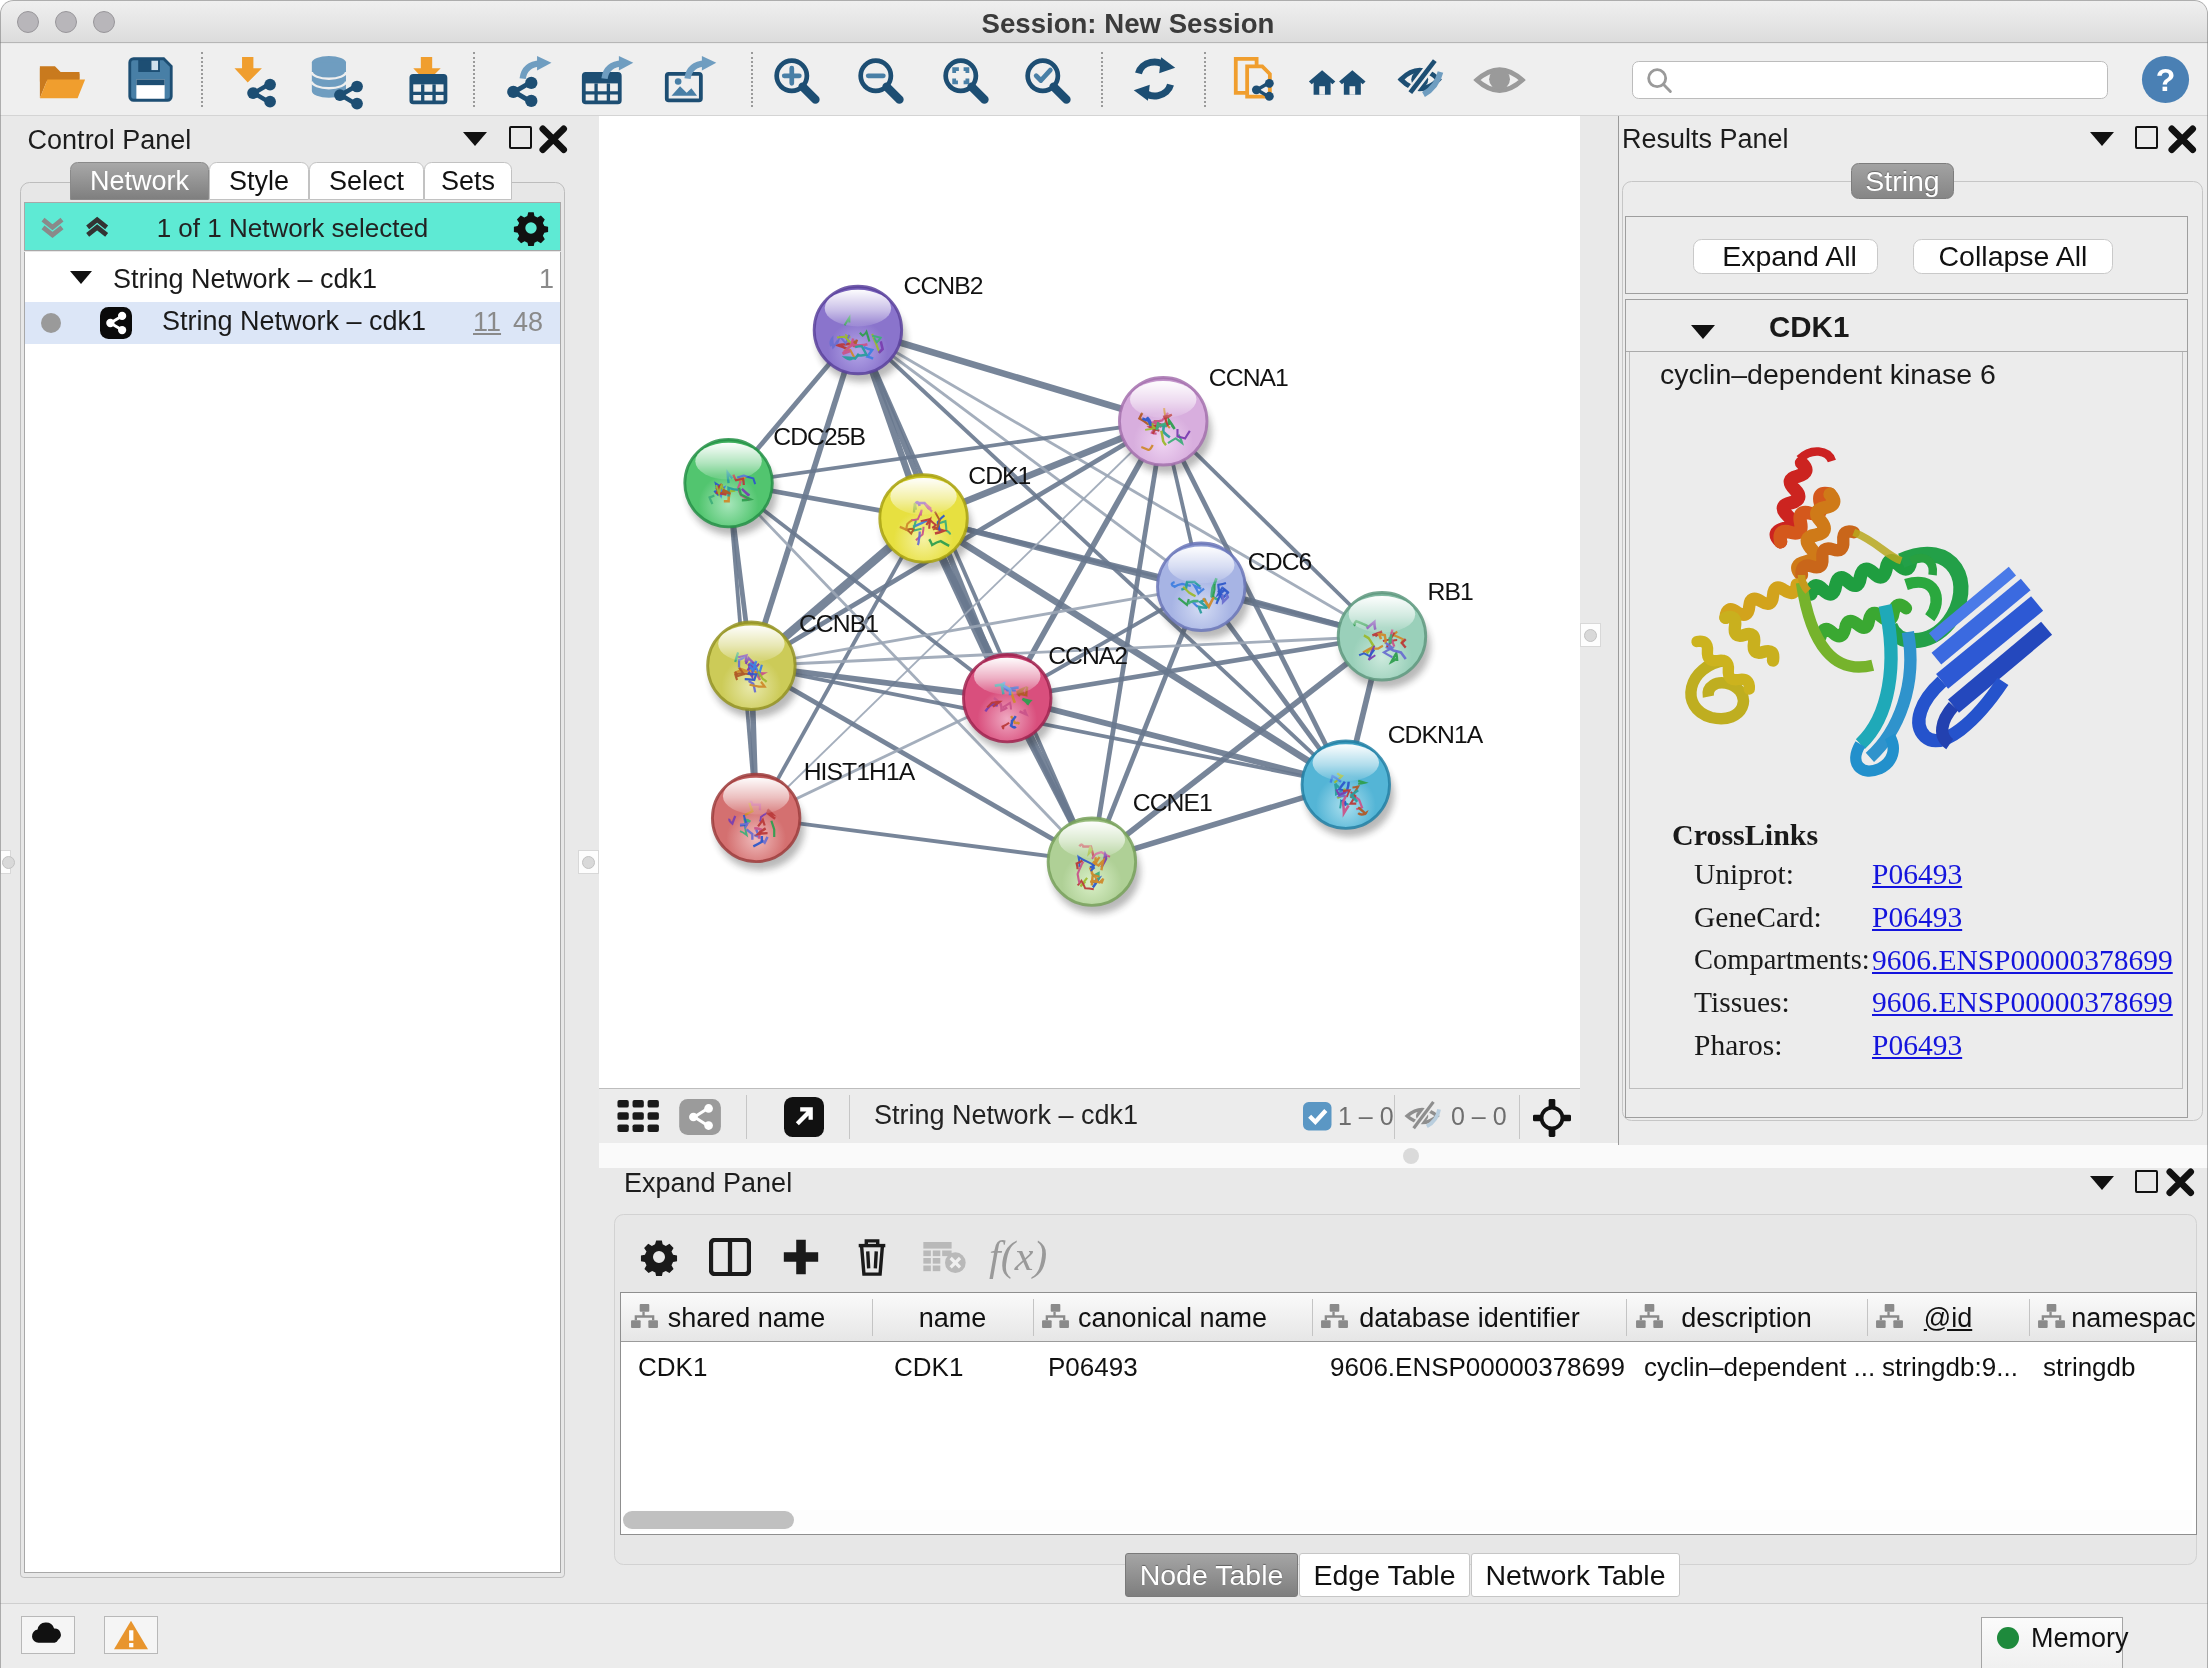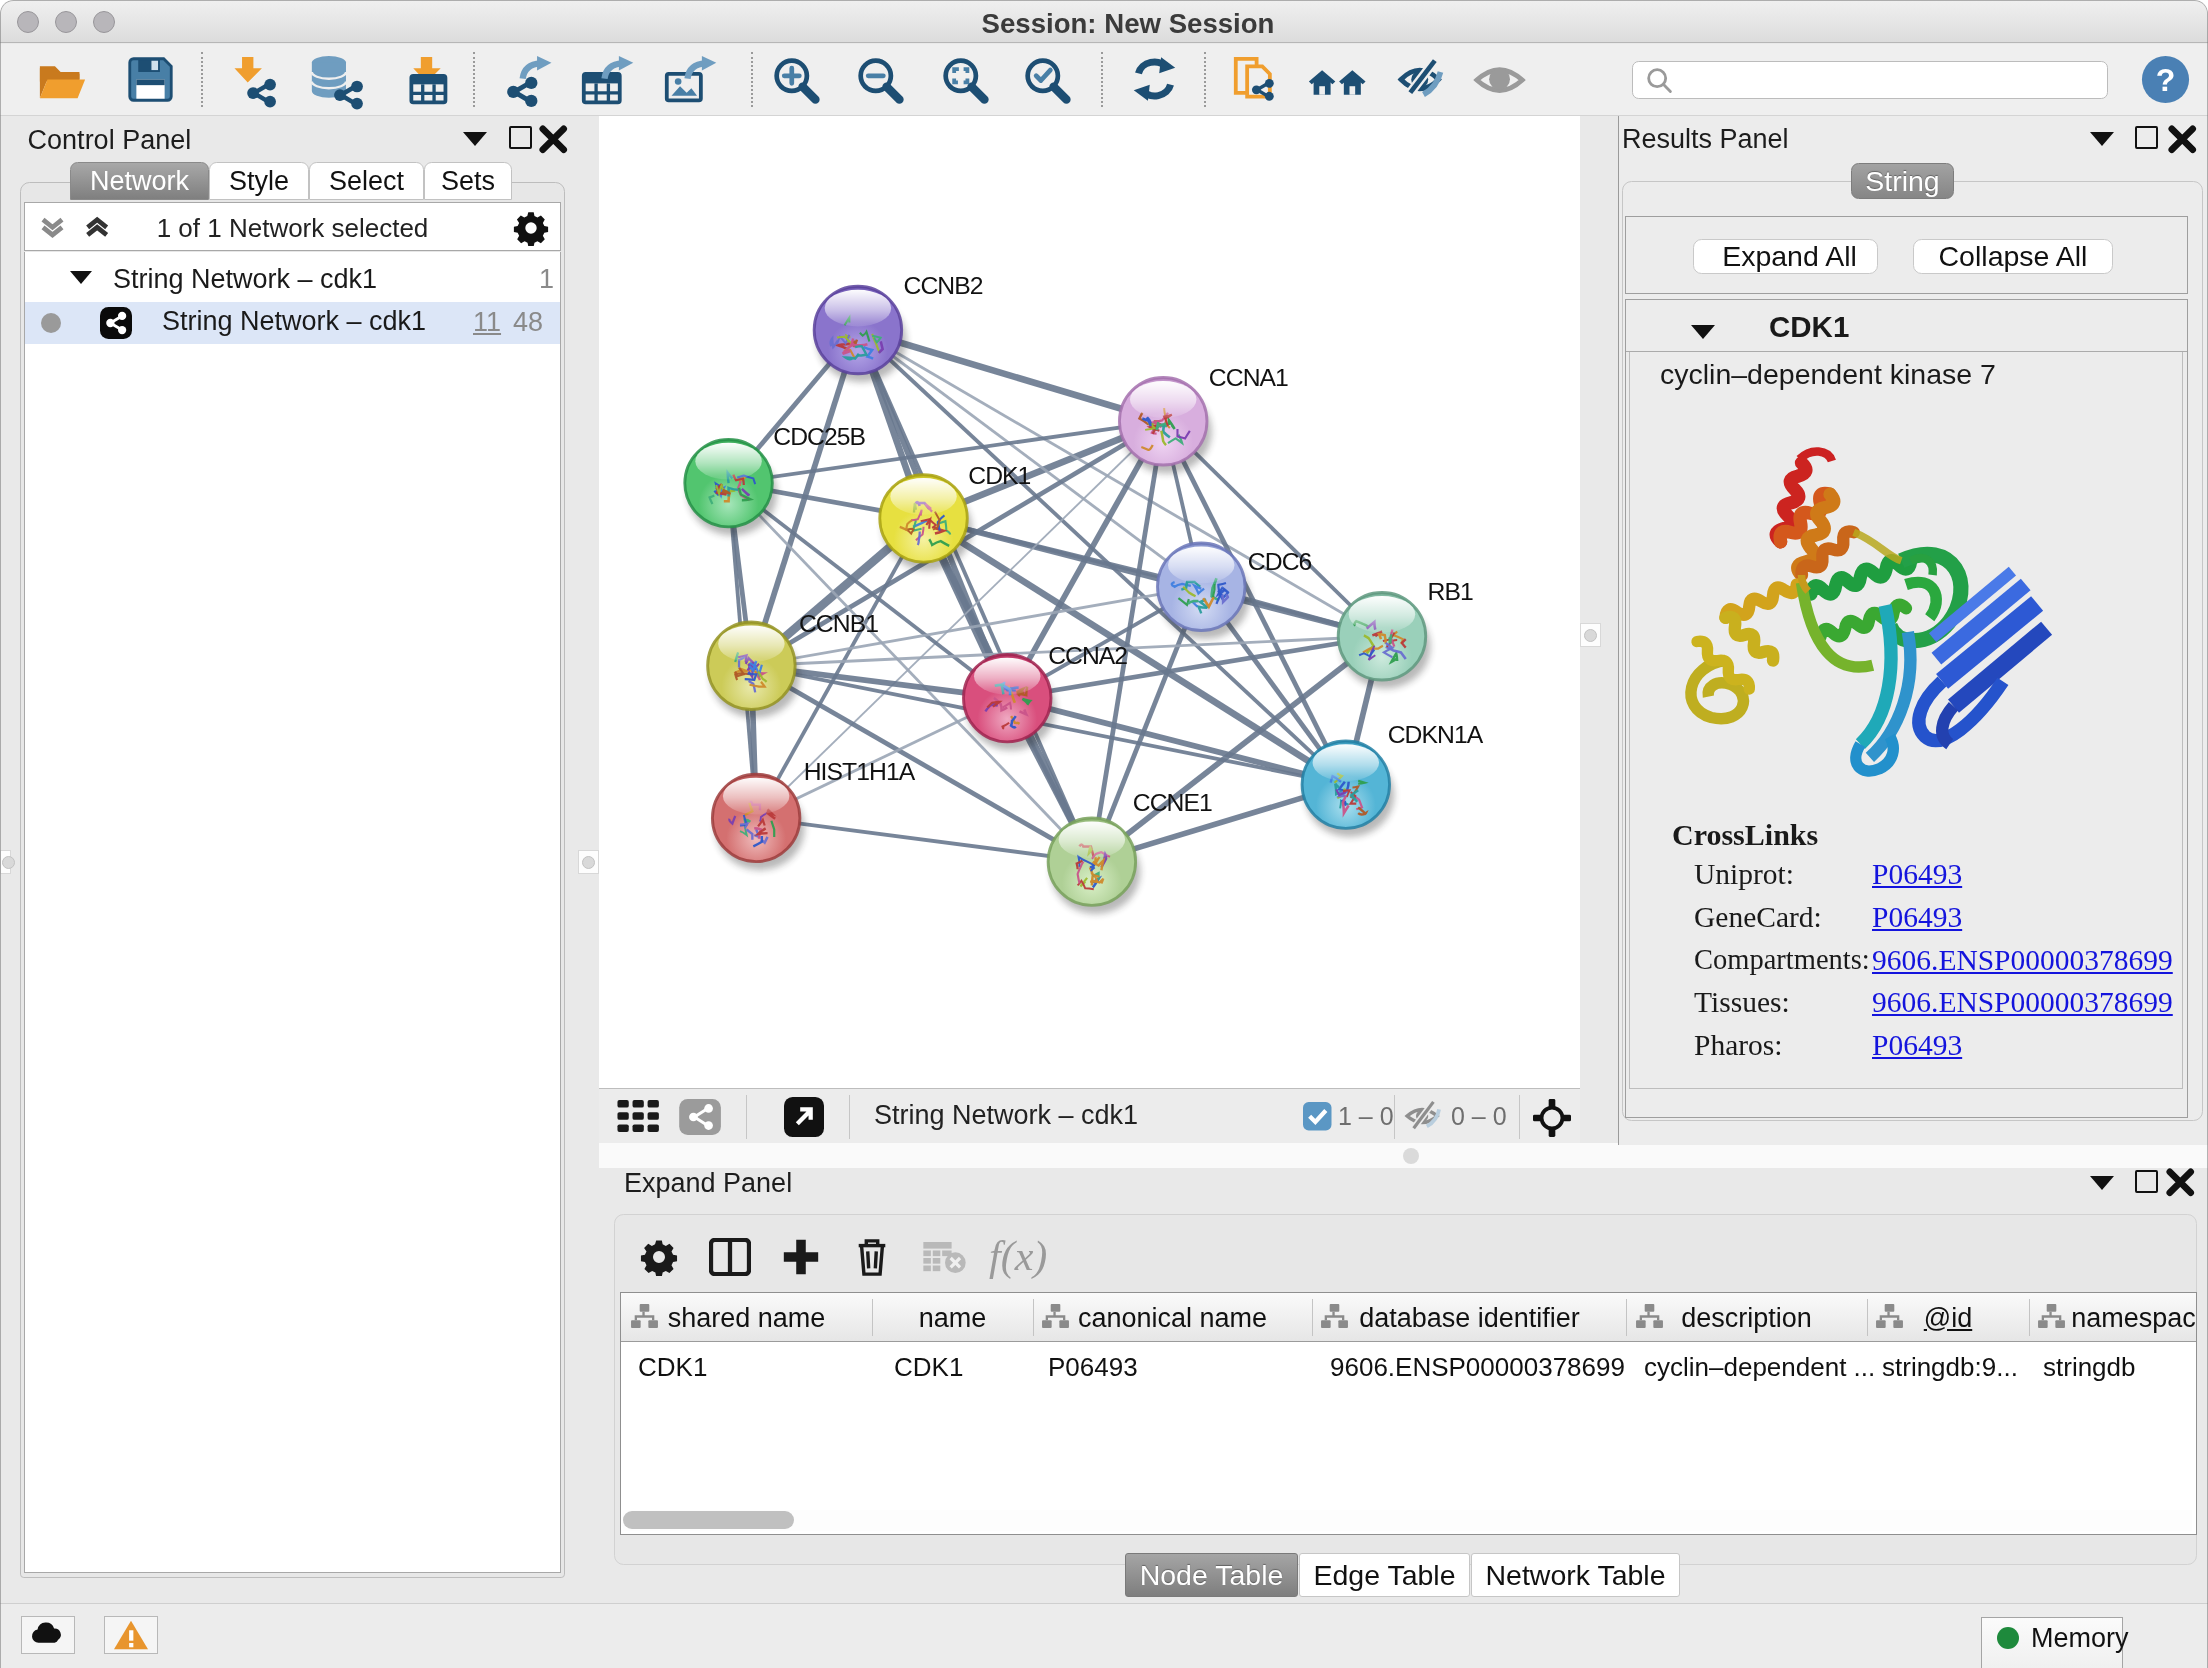--- a/index.html
+++ b/index.html
@@ -36,21 +36,21 @@
 .panel-tri { position:absolute; width:0; height:0; border-left:12.4px solid transparent;
   border-right:12.4px solid transparent; border-top:14.3px solid #111; }
 .panel-sq { position:absolute; width:23px; height:23px; border:2.9px solid #111; border-radius:1.9px; }
 .tabs { position:absolute; display:flex; z-index:3; }
 .tab { height:38px; background:#fff; border:1px solid #c2c2c2; color:#111;
   font-size:27px; text-align:center; line-height:36px; border-radius:7.6px 7.6px 0 0; }
 .tab.sel { background:linear-gradient(#a8a8a8,#7f7f7f); color:#fff; border-color:#8a8a8a; }
 #cp-box { position:absolute; left:20px; top:182px; width:545px; height:1396px;
   background:#e7e7e7; border:1.9px solid #bdbdbd; border-radius:9.5px 9.5px 3.8px 3.8px; }
 #cp-header { position:absolute; left:24px; top:202px; width:537px; height:49px;
-  background:#ffffff; border:1px solid #a8a8a8; }
+  background:#5eead4; border:1px solid #a8a8a8; }
 #cp-header .txt { position:absolute; width:100%; text-align:center; top:9.5px; font-size:26px; color:#222; }
 #cp-list { position:absolute; left:24px; top:252px; width:537px; height:1321px;
   background:#fff; border:1px solid #a8a8a8; border-top:none; }
 #cp-row2 { position:absolute; left:0; top:50px; width:535px; height:42px; background:#dce6f7; }
 
 
 #netview { position:absolute; left:599px; top:116px; width:981px; height:972px; background:#fff; }
 #viewbar { position:absolute; left:599px; top:1088px; width:981px; height:55px;
   background:#ececec; border-top:1.9px solid #bdbdbd; }
 #hstrip { position:absolute; left:599px; top:1143px; width:1609px; height:25px; background:#fafafa; }
@@ -770,21 +770,21 @@
   <div id="rp-boxA"></div>
   <div class="btn" style="left:1693px;top:239px;width:185px;height:35px;line-height:33px;padding-left:8px;">Expand All</div>
   <div class="btn" style="left:1913px;top:239px;width:200px;height:35px;line-height:33px;">Collapse All</div>
   <div id="rp-boxB">
     <div class="hdr">
       <div style="position:absolute;left:65px;top:25px;width:0;height:0;border-left:12.4px solid transparent;border-right:12.4px solid transparent;border-top:14.3px solid #111;"></div>
       <div style="position:absolute;left:143px;top:9.5px;font-size:29.5px;font-weight:bold;">CDK1</div>
     </div>
   </div>
   <div id="rp-content">
-    <div style="position:absolute;left:30px;top:5.7px;font-size:28.5px;">cyclin–dependent kinase 7</div>
+    <div style="position:absolute;left:30px;top:5.7px;font-size:28.5px;">cyclin–dependent kinase 6</div>
     <svg style="position:absolute;left:28.5px;top:90px;" width="399" height="342" viewBox="0 0 420 360">
         <path d="M148 18 C 160 6, 178 8, 182 20" fill="none" stroke="#cc2222" stroke-width="9"></path>
         <path d="M150 22 Q161 32 146 36 Q132 39 143 50 Q153 60 139 64 Q125 67 135 77 Q146 88 132 91 Q117 95 128 105 " fill="none" stroke="#cc2420" stroke-width="14" stroke-linecap="round"></path>
         <path d="M128 105 Q125 91 138 95 Q152 99 149 85 Q146 71 159 75 Q173 79 170 65 Q166 51 180 55 " fill="none" stroke="#d4581c" stroke-width="14" stroke-linecap="round"></path>
         <path d="M180 55 Q190 66 175 69 Q160 72 170 83 Q180 95 165 98 Q150 100 160 112 Q170 123 155 126 Q140 129 150 140 " fill="none" stroke="#cf7a18" stroke-width="14" stroke-linecap="round"></path>
         <path d="M150 140 Q149 127 161 131 Q173 135 172 122 Q171 109 183 113 Q195 117 194 104 Q193 91 205 95 " fill="none" stroke="#c9661a" stroke-width="13" stroke-linecap="round"></path>
         <path d="M145 150 Q144 164 132 156 Q121 148 120 162 Q119 175 108 168 Q96 160 95 173 Q94 187 82 179 Q71 171 70 185 " fill="none" stroke="#d2a31c" stroke-width="13" stroke-linecap="round"></path>
         <path d="M70 185 Q82 181 80 194 Q78 207 90 203 Q102 199 100 212 Q98 225 110 221 Q122 217 120 230 " fill="none" stroke="#c9b01e" stroke-width="13" stroke-linecap="round"></path>
         <path d="M70 230 C 30 235, 20 280, 55 290 C 90 298, 100 265, 75 255 C 60 250, 50 258, 52 268" fill="none" stroke="#bfae20" stroke-width="12"></path>
         <path d="M40 210 Q52 208 51 220 Q50 232 62 230 Q74 228 73 240 Q72 252 84 250 Q96 248 95 260 " fill="none" stroke="#ccb31e" stroke-width="12" stroke-linecap="round"></path>

